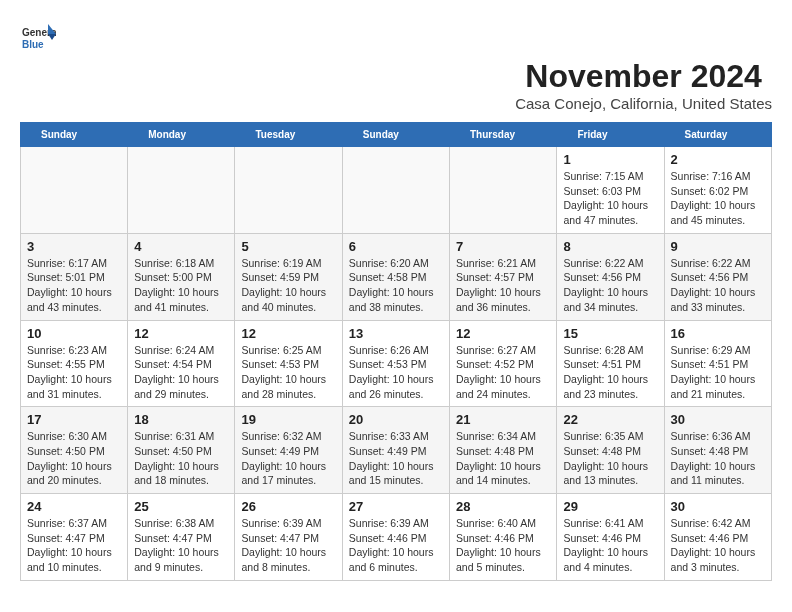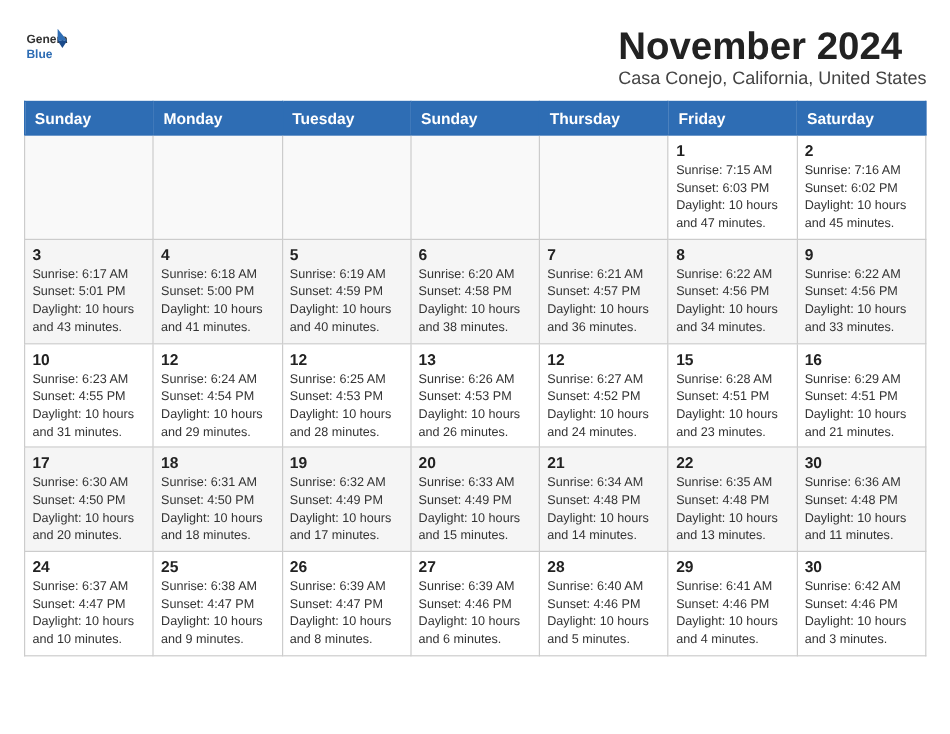--- a/index.html
+++ b/index.html
@@ -19,41 +19,42 @@
     .logo {
       display: flex;
       align-items: center;
       gap: 4px;
     }
     .logo-icon {
       width: 36px;
       height: 36px;
     }
     .title-area {
-      text-align: left;
+      text-align: center;
+      margin-top: 38px;
     }
     .month-title {
       font-size: 32px;
       font-weight: bold;
       color: #222;
     }
     .location {
       font-size: 15px;
       color: #444;
     }
     .calendar {
       width: 100%;
       border-collapse: collapse;
       border: 1px solid #ccc;
     }
     .calendar th {
       background-color: #2e6db4;
       color: #fff;
-      font-size: 13px;
-      padding: 6px 8px;
+      font-size: 10px;
+      padding: 6px 20px;
       text-align: left;
       border: 1px solid #2e6db4;
     }
     .calendar td {
       vertical-align: top;
       border: 1px solid #ccc;
       padding: 5px 6px;
       width: 108px;
       min-height: 80px;
       background: #fff;

